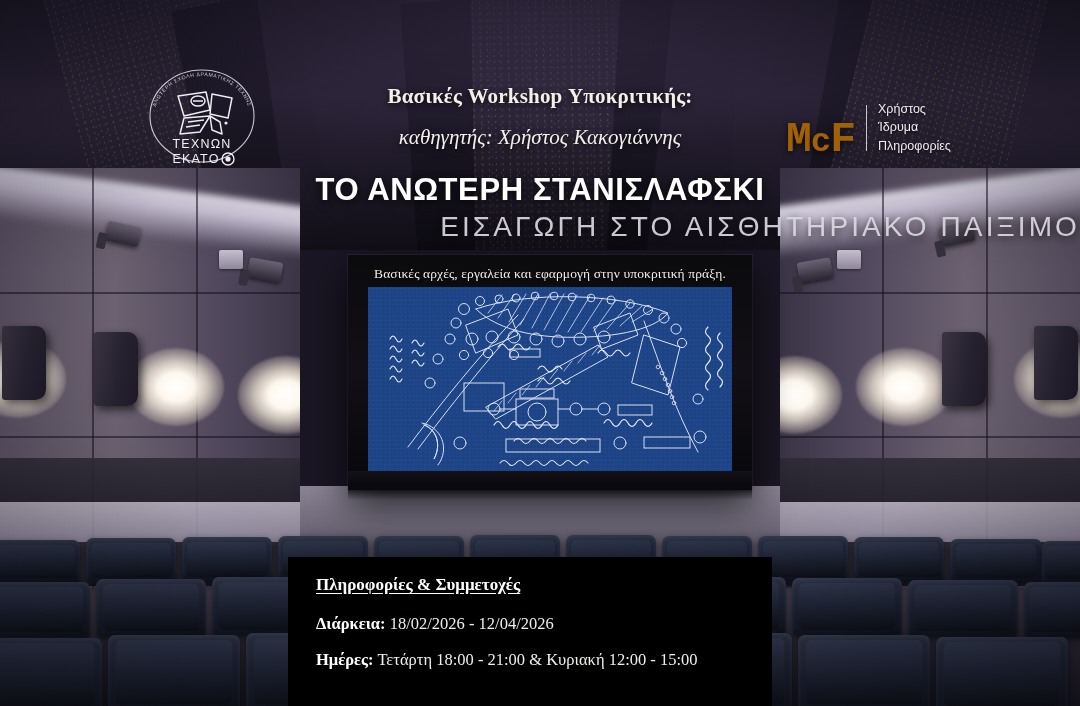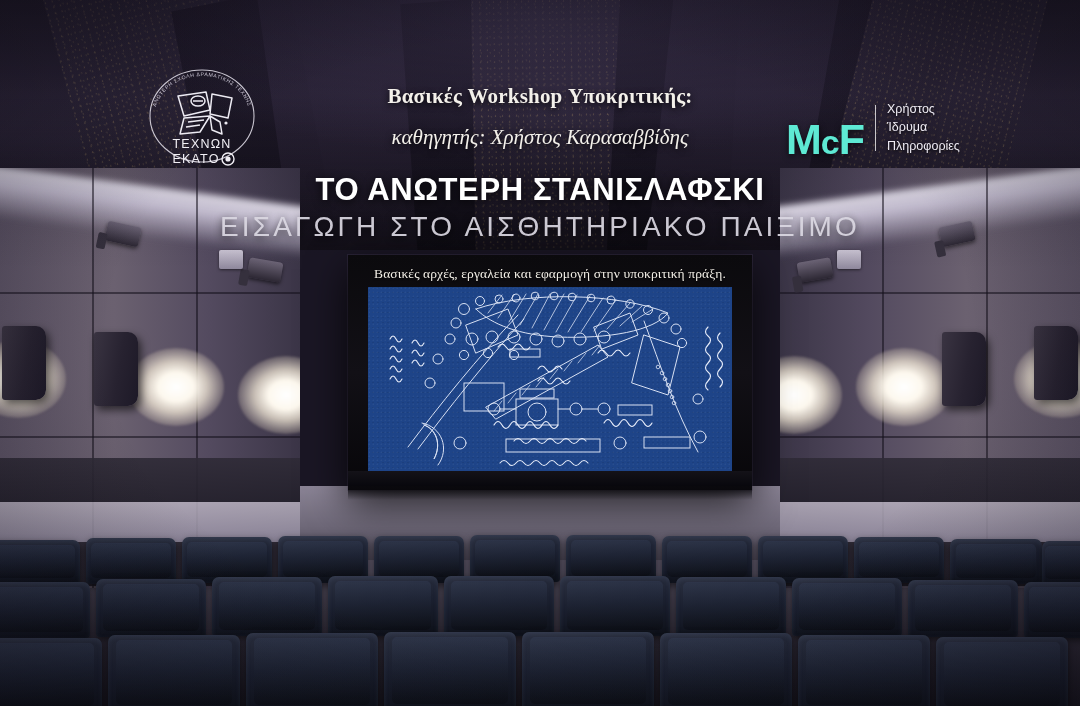--- a/index.html
+++ b/index.html
@@ -176,21 +176,21 @@
   .hdr-line2{top:125px;font-size:21px;font-style:italic;}
 
   .title-main{
     position:absolute;left:0;top:172px;width:1080px;text-align:center;
     font-family:"Liberation Sans",sans-serif;
     font-size:31px;font-weight:bold;letter-spacing:.6px;
     color:#ffffff;white-space:nowrap;
     text-shadow:0 2px 10px rgba(0,0,0,.85);
   }
   .title-sub{
-    position:absolute;left:0;top:211px;width:1080px;text-align:center;
+    position:absolute;left:0;top:211px;width:1080px;text-align:right;
     font-family:"Liberation Sans",sans-serif;
     font-size:28px;font-weight:300;letter-spacing:3.1px;
     color:#d9d6e0;white-space:nowrap;
     text-shadow:0 2px 8px rgba(0,0,0,.8);
     opacity:.93;
   }
 
   
   .infobox{
     position:absolute;left:288px;top:557px;width:484px;height:149px;
@@ -207,22 +207,22 @@
   .info-row b{font-weight:bold;color:#ffffff;}
 
   
   .ekato{
     position:absolute;left:140px;top:60px;width:124px;height:112px;
   }
   .mcf{
     position:absolute;left:786px;top:94px;display:flex;align-items:center;gap:11px;
   }
   .mcf-mark{
-    font-family:Liberation Sans, sans-serif;
-    font-size:43px;font-weight:bold;color:#5eead4;letter-spacing:-1px;
+    font-family:Liberation Mono, monospace;
+    font-size:43px;font-weight:bold;color:#a16207;letter-spacing:-1px;
     line-height:1;
     text-shadow:0 2px 6px rgba(0,0,0,.7);
     margin-top:24px;
   }
   .mcf-mark .small{font-size:34px;}
   .mcf-rule{width:1px;height:46px;background:rgba(255,255,255,.75);}
   .mcf-words{
     font-family:"Liberation Sans",sans-serif;
     font-size:12.5px;color:#efecf4;line-height:1.45;white-space:nowrap;
     text-shadow:0 1px 3px rgba(0,0,0,.8);
@@ -501,19 +501,30 @@
     <div class="mcf-mark"><span>M</span><span class="small">c</span><span>F</span></div>
     <div class="mcf-rule"></div>
     <div class="mcf-words">
       <div>Χρήστος</div>
       <div>Ίδρυμα</div>
       <div>Πληροφορίες</div>
     </div>
   </div>
 
   <div class="hdr-line1">Βασικές Workshop Υποκριτικής:</div>
-  <div class="hdr-line2">καθηγητής: Χρήστος Καρασαββίδης</div>
+  <div class="hdr-line2">καθηγητής: Χρήστος Κακογιάννης</div>
 
   <div class="title-main">ΤΟ ΑΝΩΤΕΡΗ ΣΤΑΝΙΣΛΑΦΣΚΙ</div>
   <div class="title-sub">ΕΙΣΑΓΩΓΗ ΣΤΟ ΑΙΣΘΗΤΗΡΙΑΚΟ ΠΑΙΞΙΜΟ</div>
 
+  <div class="infobox">
+    <div class="info-title">Πληροφορίες &amp; Συμμετοχές</div>
+    <div class="info-row">
+      <b>Διάρκεια:</b>
+      <span>18/02/2026 - 12/04/2026</span>
+    </div>
+    <div class="info-row">
+      <b>Ημέρες:</b>
+      <span>Τετάρτη 18:00 - 21:00 &amp; Κυριακή 12:00 - 15:00</span>
+    </div>
+  </div>
 
 </div>
 
 </body></html>

